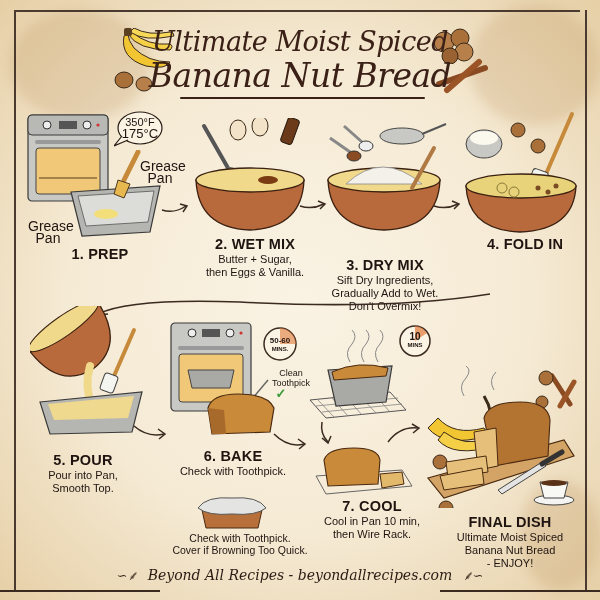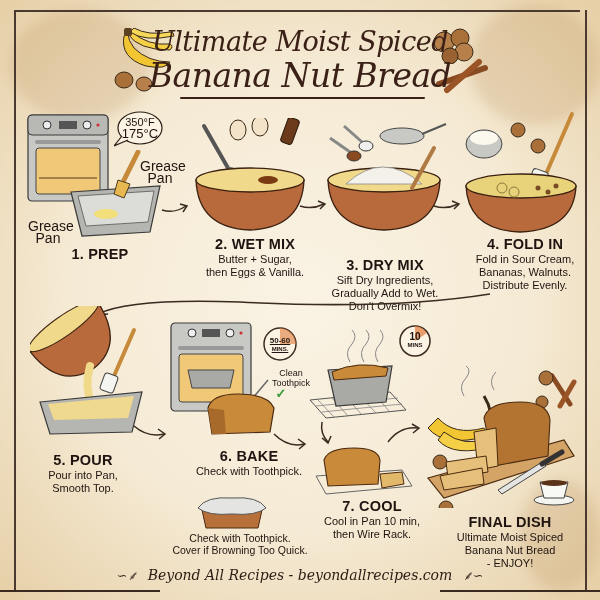--- a/index.html
+++ b/index.html
@@ -175,25 +175,20 @@
   <path d="M4 78 Q6 122 58 124 Q112 122 114 78 Z" fill="#b86a3c" stroke="#3a2010" stroke-width="1.3"></path>
   <ellipse cx="59" cy="78" rx="55" ry="12" fill="#e8d27a" stroke="#3a2010" stroke-width="1.3"></ellipse>
   <circle cx="40" cy="80" r="5" fill="none" stroke="#8a7a3a"></circle>
     <circle cx="52" cy="84" r="5" fill="none" stroke="#8a7a3a"></circle>
   <circle cx="76" cy="80" r="2.5" fill="#7a4a22"></circle>
     <circle cx="86" cy="84" r="2.5" fill="#7a4a22"></circle>
     <circle cx="94" cy="78" r="2.5" fill="#7a4a22"></circle>
 </svg>
 <div class="step" style="left:450px;top:236px;width:150px;">
   <div class="step-title">4. FOLD IN</div>
-  <div class="step-desc">
-    <div>Fold in Sour Cream,</div>
-    <div>Bananas, Walnuts.</div>
-    <div>Distribute Evenly.</div>
-  </div>
 </div>
 
 <svg class="illus" style="left:90px;top:290px" width="400" height="30" viewBox="0 0 400 30">
   <path d="M400 4 Q300 20 150 12 Q40 8 8 24" fill="none" stroke="#3a2a20" stroke-width="1.6"></path>
   <path d="M4 16 L8 25 L18 24" fill="none" stroke="#3a2a20" stroke-width="1.6"></path>
 </svg>
 
 <svg class="illus" style="left:30px;top:306px" width="120" height="130" viewBox="0 0 120 130">
   <g transform="rotate(-35 40 40)">
       <path d="M4 20 Q6 70 46 72 Q86 70 88 20 Z" fill="#b86a3c" stroke="#3a2010" stroke-width="1.3"></path>
@@ -228,39 +223,39 @@
     <circle cx="60" cy="11" r="4" fill="#eee" stroke="#333"></circle>
     <circle cx="71" cy="11" r="1.6" fill="#c33"></circle>
   <rect x="8" y="24" width="66" height="4" rx="2" fill="#999"></rect>
   <rect x="9" y="32" width="64" height="48" rx="3" fill="#f0c878" stroke="#444"></rect>
   <path d="M18 48 L64 48 L60 66 L22 66 Z" fill="#a9a9a6" stroke="#444"></path>
 </svg>
 <svg class="illus" style="left:262px;top:326px" width="36" height="36" viewBox="0 0 36 36">
   <circle cx="18" cy="18" r="16" fill="#fbf4e4" stroke="#3a2a20" stroke-width="1.5"></circle>
   <path d="M18 2 A16 16 0 0 1 34 18 L18 18 Z" fill="#e07a3a" opacity="0.6"></path>
 </svg>
-<div class="label-sm" style="left:262px;top:336px;width:36px;font-size:8px;line-height:9px;font-weight:bold;text-decoration:underline;">
+<div class="label-sm" style="left:262px;top:336px;width:36px;font-size:8px;line-height:9px;font-weight:bold;">
   <div>50-60</div>
   <div style="font-size:6px;">MINS.</div>
 </div>
 <div class="label-sm" style="left:268px;top:368px;width:46px;font-size:9px;line-height:10px;">
   <div>Clean</div>
   <div>Toothpick</div>
 </div>
 <div class="label-sm" style="left:274px;top:388px;width:14px;font-size:13px;color:#3a9a3a;font-weight:bold;">✓</div>
 <svg class="illus" style="left:204px;top:378px" width="74" height="60" viewBox="0 0 74 60">
   <line x1="64" y1="2" x2="42" y2="28" stroke="#666" stroke-width="1.5"></line>
   <path d="M4 30 Q8 16 34 16 Q64 16 70 30 L66 54 L8 56 Z" fill="#c98a3a" stroke="#4a2a10" stroke-width="1.2"></path>
   <path d="M4 30 L8 56 L22 56 L20 32 Z" fill="#a86a2a"></path>
 </svg>
 <svg class="illus" style="left:272px;top:430px" width="36" height="22" viewBox="0 0 36 22">
   <path d="M2 4 Q16 18 32 14" fill="none" stroke="#3a2a20" stroke-width="1.5"></path>
     <path d="M26 9 L33 14 L27 19" fill="none" stroke="#3a2a20" stroke-width="1.5"></path>
 </svg>
-<div class="step" style="left:184px;top:448px;width:130px;">
+<div class="step" style="left:168px;top:448px;width:130px;">
   <div class="step-title">6. BAKE</div>
   <div class="step-desc">
     <div>Check with Toothpick.</div>
   </div>
 </div>
 <svg class="illus" style="left:196px;top:494px" width="72" height="36" viewBox="0 0 72 36">
   <path d="M6 16 L66 16 L62 34 L10 34 Z" fill="#b8703a" stroke="#4a2a10"></path>
   <path d="M2 14 Q10 2 36 4 Q62 2 70 14 Q60 22 36 20 Q12 22 2 14 Z" fill="#e4e4e2" stroke="#555"></path>
 </svg>
 <div class="label-sm" style="left:160px;top:532px;width:160px;font-size:10.5px;">

